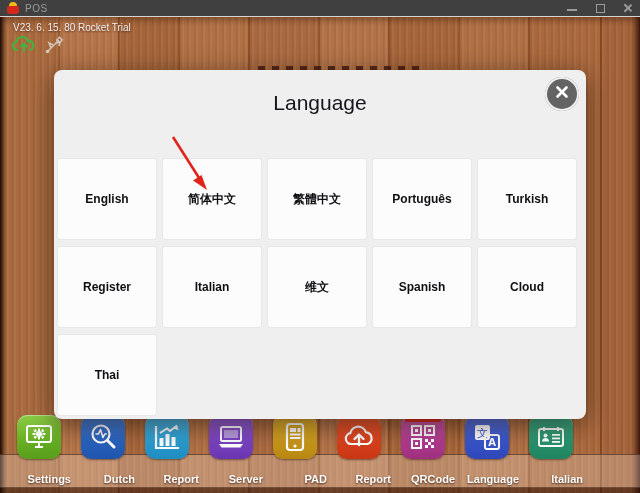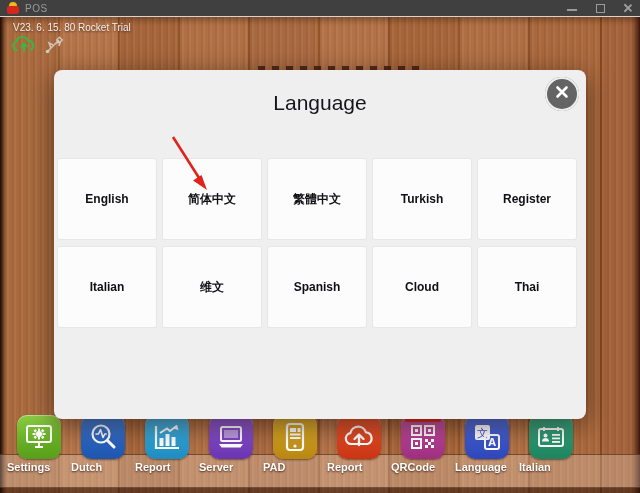--- a/index.html
+++ b/index.html
@@ -79,21 +79,21 @@
   .t-settings{background:linear-gradient(180deg,#8ccc45 0%,#69b125 55%,#589e1b 100%);}
   .t-tools{background:linear-gradient(180deg,#4a83d8 0%,#2b66c2 55%,#1f55ad 100%);}
   .t-report{background:linear-gradient(180deg,#4fb6e2 0%,#2ea0d4 55%,#1f8cc0 100%);}
   .t-server{background:linear-gradient(180deg,#9560d4 0%,#7d46c4 55%,#6a35b0 100%);}
   .t-pad{background:linear-gradient(180deg,#e0b233 0%,#cc9b1d 55%,#b88712 100%);}
   .t-cloud{background:linear-gradient(180deg,#ea5c32 0%,#dd4420 55%,#c93514 100%);}
   .t-qrcode{background:linear-gradient(180deg,#c85aa6 0%,#b43e92 55%,#9e2f7e 100%);}
   .t-language{background:linear-gradient(180deg,#5a74dc 0%,#3c58cf 55%,#2e47b8 100%);}
   .t-register{background:linear-gradient(180deg,#3fae85 0%,#2a9670 55%,#1f845f 100%);}
   .tool-label{
-    position:absolute;top:461px;width:64px;z-index:9;text-align:left;
+    position:absolute;top:473px;width:64px;z-index:9;text-align:right;
     font-size:11px;font-weight:bold;color:#ffffff;text-shadow:0 1px 2px rgba(40,15,5,.8);
   }
   .qr-badge{position:absolute;left:405px;top:418px;width:36px;height:4px;background:#d92b1b;border-radius:2px;z-index:11;}
 
   
   .dialog{
     position:absolute;left:54px;top:70px;width:532px;height:349px;z-index:20;
     background:#efeff0;border-radius:8px;
     box-shadow:0 6px 26px rgba(20,8,3,.55);
   }
@@ -296,20 +296,21 @@
     <span>
       <svg width="16" height="16" viewBox="0 0 16 16">
         <path d="M3.5 3.5 L12.5 12.5 M12.5 3.5 L3.5 12.5" stroke="#fff" stroke-width="2.6" stroke-linecap="round"></path>
       </svg>
     </span>
   </div>
   <div class="lang-grid">
     <div class="lang-btn">English</div>
     <div class="lang-btn">简体中文</div>
     <div class="lang-btn">繁體中文</div>
+    <div class="lang-btn">Português</div>
     <div class="lang-btn">Turkish</div>
     <div class="lang-btn">Register</div>
     <div class="lang-btn">Italian</div>
     <div class="lang-btn">维文</div>
     <div class="lang-btn">Spanish</div>
     <div class="lang-btn">Cloud</div>
     <div class="lang-btn">Thai</div>
   </div>
 </div>
 

